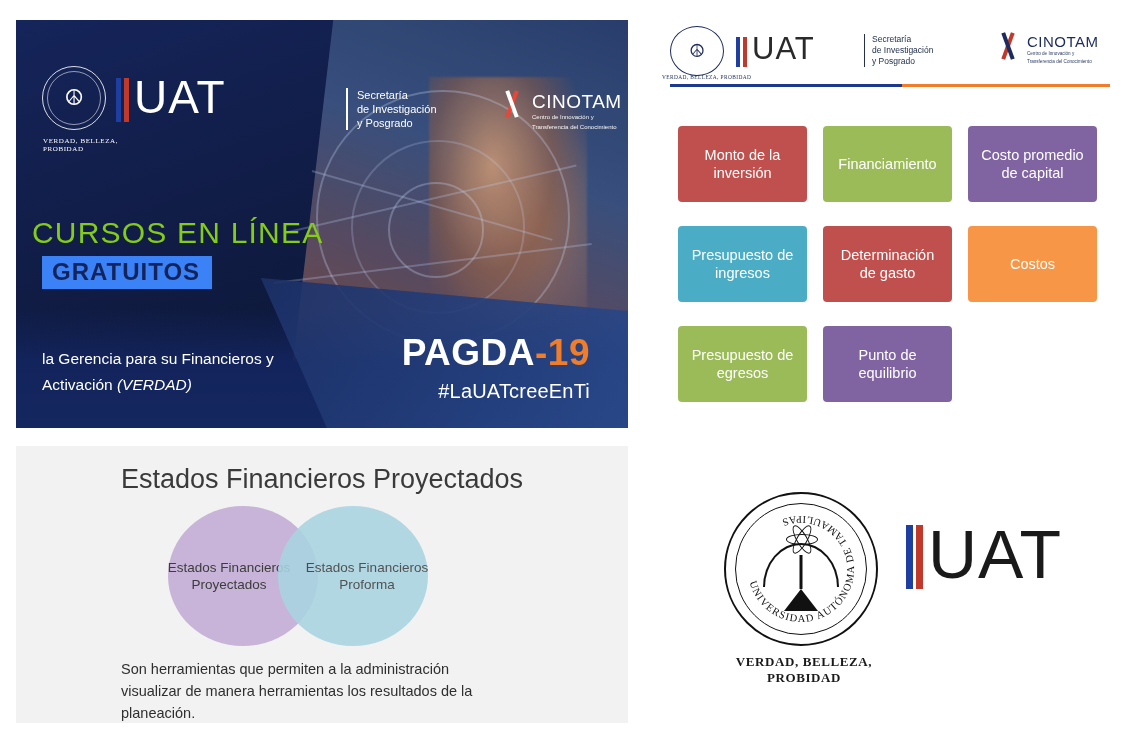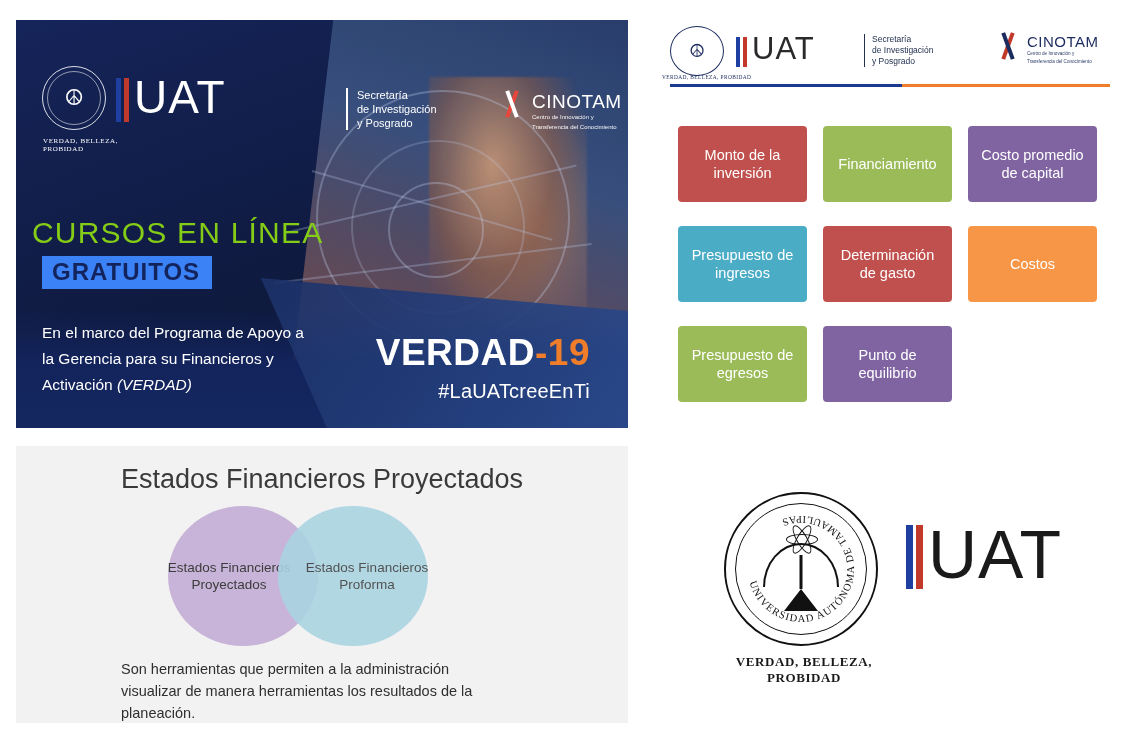--- a/index.html
+++ b/index.html
@@ -583,26 +583,26 @@
       <span class="cino-text">
         <span class="cino-name">CINOTAM</span>
         <span class="cino-sub" style="display:block">Centro de Innovación y</span>
         <span class="cino-sub" style="display:block">Transferencia del Conocimiento</span>
       </span>
     </div>
 
     <div class="covid-title">CURSOS EN LÍNEA</div>
     <div class="covid-gratuitos">GRATUITOS</div>
     <div class="covid-paragraph">
-      <span>En el marco del Programa de Apoyo a</span><br>
+      <br>
       <span>la Gerencia para su Financieros y</span><br>
       <span>Activación </span><i>(VERDAD)</i>
     </div>
     <div class="covid-19">
-      <span class="c-white">VERDAD</span><span class="c-orange">-19</span>
+      <span class="c-white">PAGDA</span><span class="c-orange">-19</span>
     </div>
     <div class="covid-hash">#LaUATcreeEnTi</div>
   </div>
 
   <div class="panel-boxes">
     <div class="boxes-header">
       <div class="bh-crest">☮</div>
       <div class="bh-crest-cap">VERDAD, BELLEZA, PROBIDAD</div>
       <div class="bh-uat uat-word">
         <span class="uat-bars">

